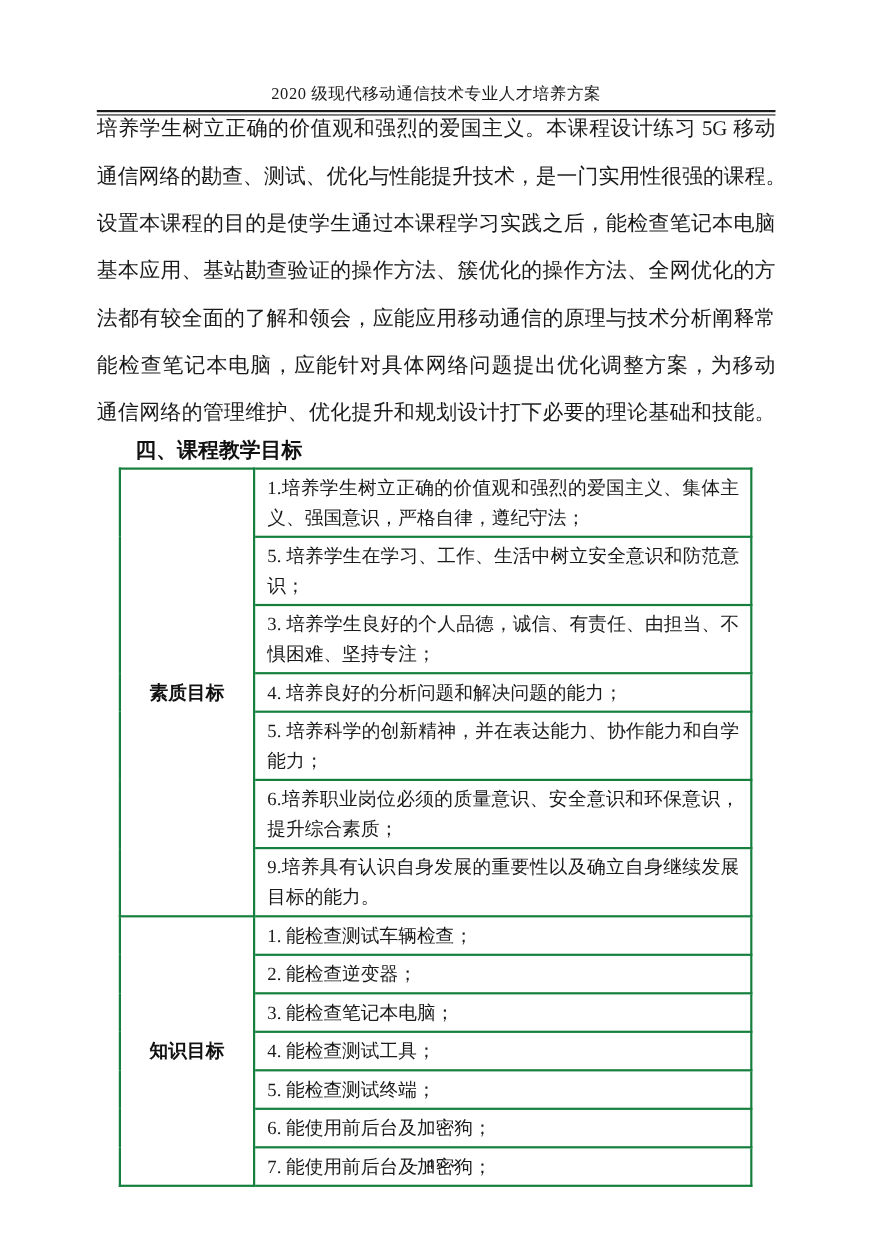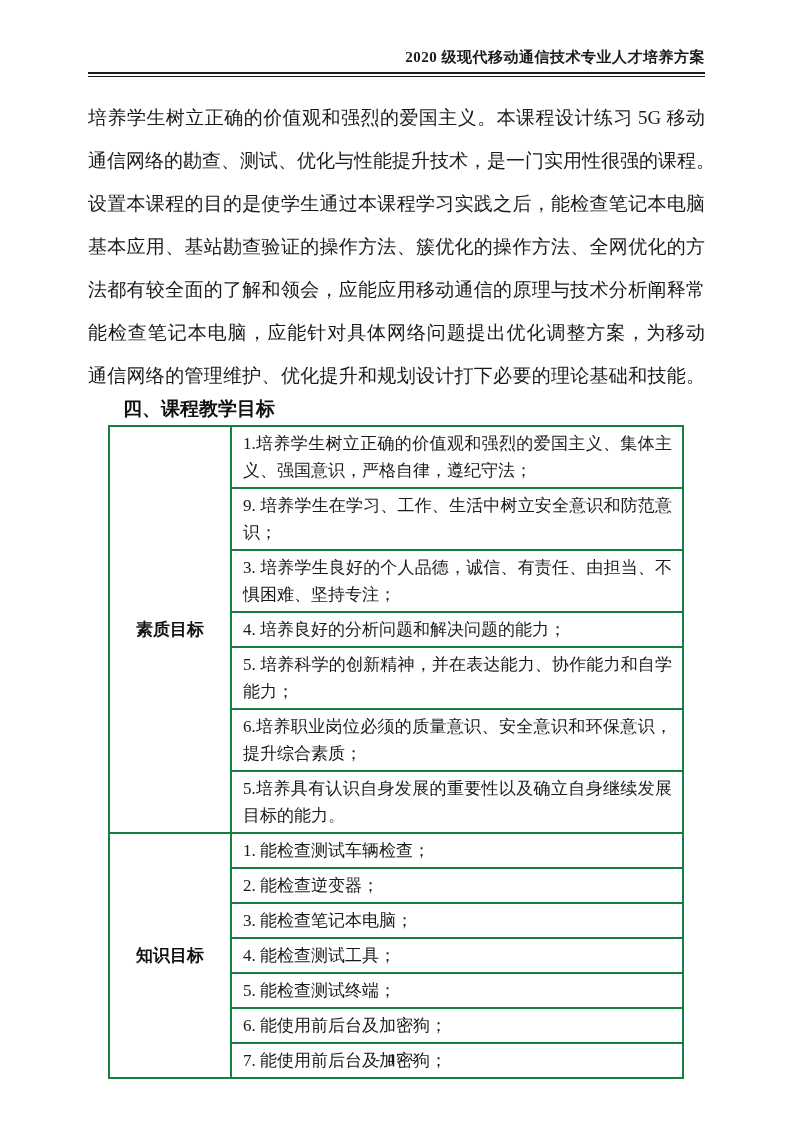--- a/index.html
+++ b/index.html
@@ -17,24 +17,25 @@
     overflow: hidden;
   }
   
   .page-header {
     position: absolute;
     top: 48px;
     left: 88px;
     width: 617px;
   }
   .header-title {
-    text-align: right;
+    text-align: center;
     font-size: 15px;
-    font-weight: bold;
+    font-weight: normal;
     letter-spacing: 0.5px;
+    margin-top: 28px;
   }
   .header-rule {
     margin-top: 5px;
     height: 2px;
     border-top: 2px solid #1c1c1c;
     border-bottom: 1px solid #1c1c1c;
   }
   
   .doc-main {
     position: absolute;
@@ -120,36 +121,36 @@
 
     <h2 class="section-heading">四、课程教学目标</h2>
 
     <table class="objectives-table">
       <tbody>
         <tr>
           <th class="group-label" rowspan="7">素质目标</th>
           <td class="objective-cell">1.培养学生树立正确的价值观和强烈的爱国主义、集体主义、强国意识，严格自律，遵纪守法；</td>
         </tr>
         <tr>
-          <td class="objective-cell">9. 培养学生在学习、工作、生活中树立安全意识和防范意识；</td>
+          <td class="objective-cell">5. 培养学生在学习、工作、生活中树立安全意识和防范意识；</td>
         </tr>
         <tr>
           <td class="objective-cell">3. 培养学生良好的个人品德，诚信、有责任、由担当、不惧困难、坚持专注；</td>
         </tr>
         <tr>
           <td class="objective-cell">4. 培养良好的分析问题和解决问题的能力；</td>
         </tr>
         <tr>
           <td class="objective-cell">5. 培养科学的创新精神，并在表达能力、协作能力和自学能力；</td>
         </tr>
         <tr>
           <td class="objective-cell">6.培养职业岗位必须的质量意识、安全意识和环保意识，提升综合素质；</td>
         </tr>
         <tr>
-          <td class="objective-cell">5.培养具有认识自身发展的重要性以及确立自身继续发展目标的能力。</td>
+          <td class="objective-cell">9.培养具有认识自身发展的重要性以及确立自身继续发展目标的能力。</td>
         </tr>
         <tr>
           <th class="group-label" rowspan="7">知识目标</th>
           <td class="objective-cell">1. 能检查测试车辆检查；</td>
         </tr>
         <tr>
           <td class="objective-cell">2. 能检查逆变器；</td>
         </tr>
         <tr>
           <td class="objective-cell">3. 能检查笔记本电脑；</td>

